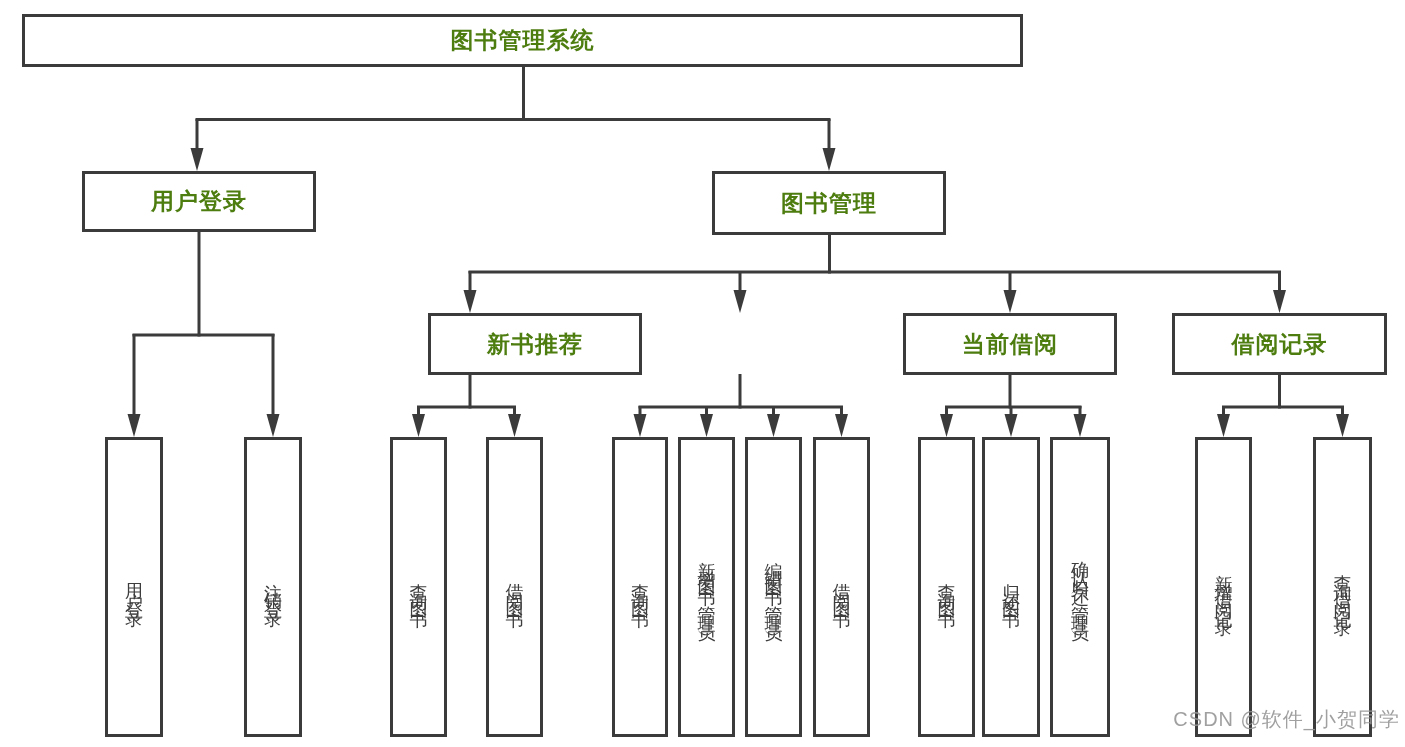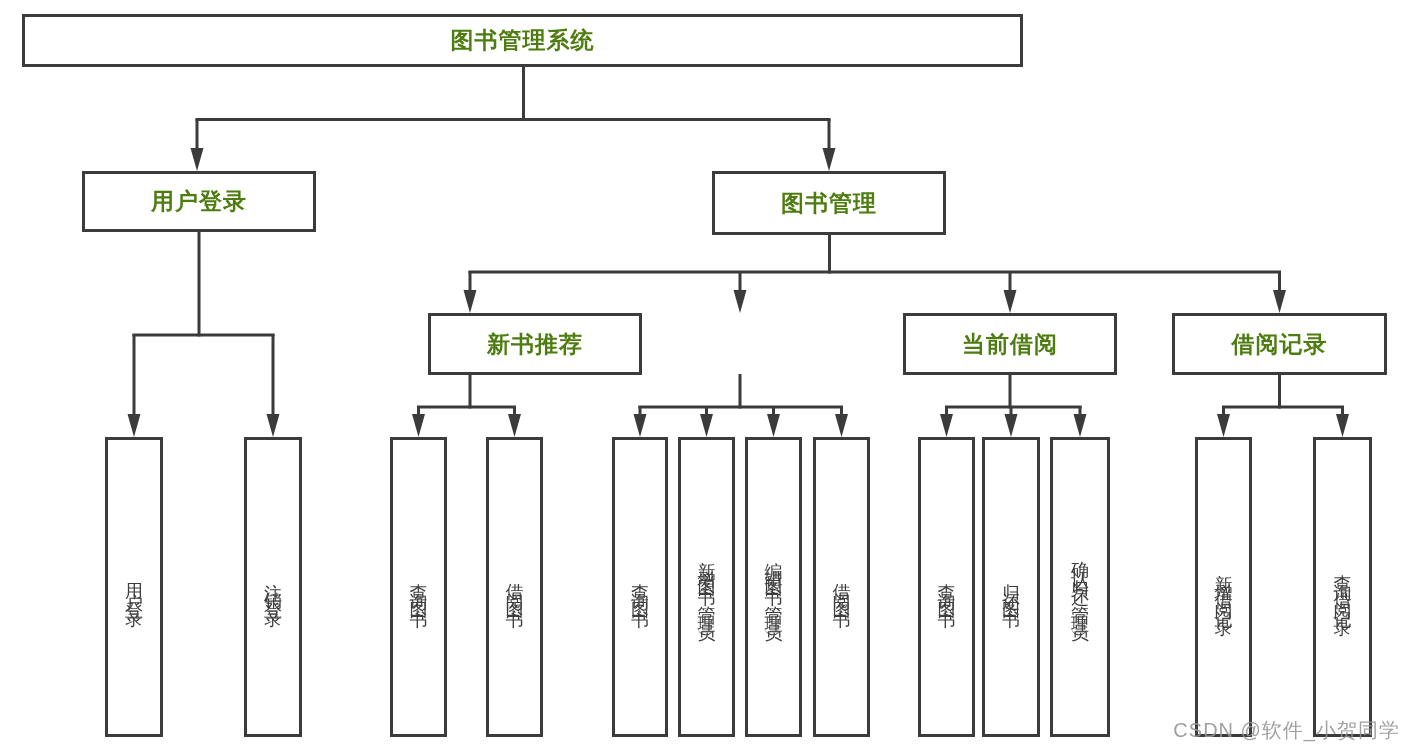--- a/index.html
+++ b/index.html
@@ -37,21 +37,21 @@
     writing-mode: vertical-rl;
     text-orientation: mixed;
     font-size: 18px;
     color: #3d3d3d;
     letter-spacing: 9px;
     line-height: 1;
   }
   #watermark {
     position: absolute;
     right: 5px;
-    bottom: 3px;
+    bottom: 14px;
     font-size: 20px;
     color: rgba(150,150,150,0.9);
     letter-spacing: 1px;
     z-index: 5;
     white-space: nowrap;
   }
 </style>
 </head>
 <body>
 

